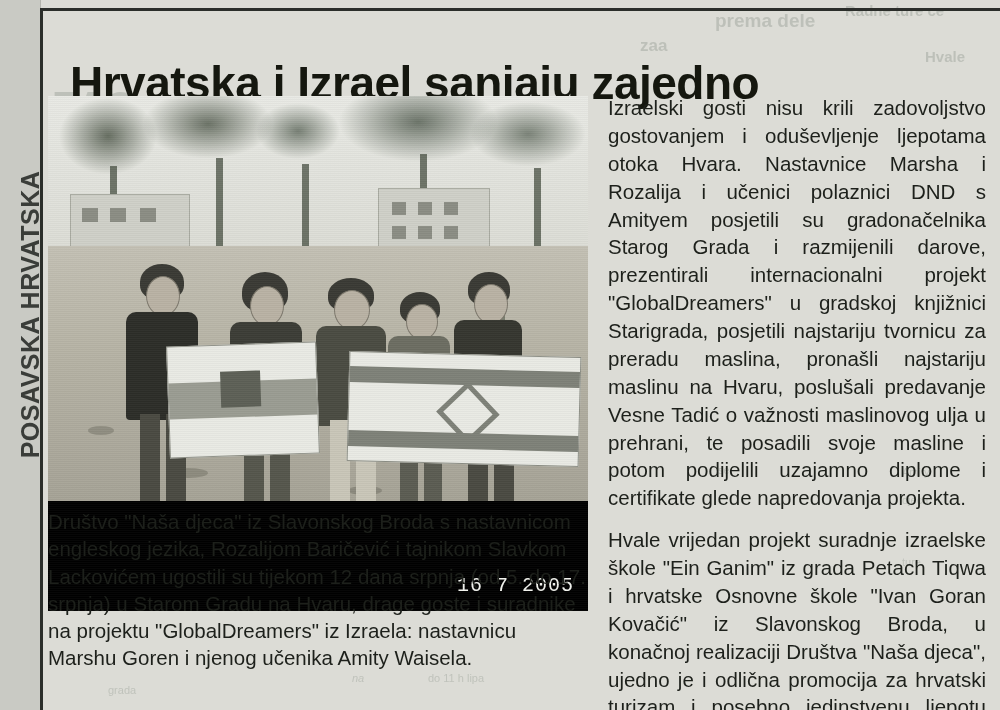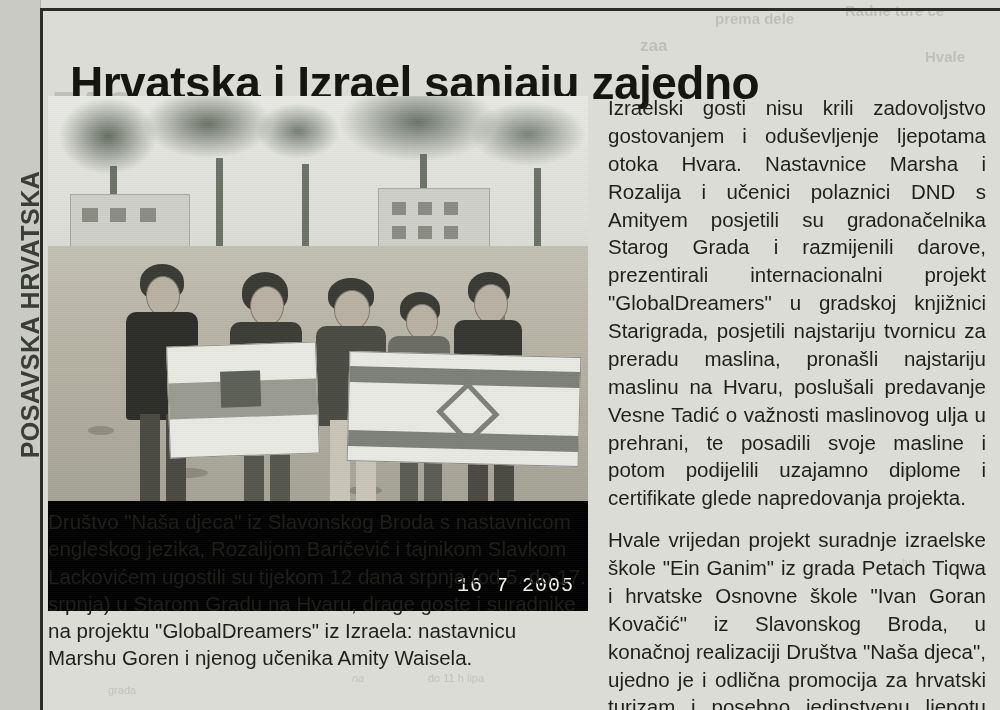--- a/index.html
+++ b/index.html
@@ -231,21 +231,21 @@
   #body-col p { margin: 0 4px 14px 0; }
   #body-col p:last-child { margin-bottom: 0; }
 </style>
 </head>
 <body>
 
 <div id="page">
 
   <div>
     <div class="bleed" style="left:845px; top:2px; font-size:15px;">Radne ture ce</div>
-    <div class="bleed" style="left:715px; top:10px; font-size:15px;">prema dele</div>
+    <div class="bleed" style="left:715px; top:10px; font-size:19px;">prema dele</div>
     <div class="bleed" style="left:640px; top:36px; font-size:17px;">zaa</div>
     <div class="bleed" style="left:925px; top:48px; font-size:15px;">Hvale</div>
     <div class="bleed" style="left:52px; top:84px; font-size:40px;">ZAC</div>
     <div class="bleed small" style="left:58px; top:142px;">stran</div>
     <div class="bleed small" style="left:718px; top:464px;">se</div>
     <div class="bleed small" style="left:902px; top:466px;">Amity</div>
     <div class="bleed small" style="left:902px; top:494px;">djeca</div>
     <div class="bleed small" style="left:902px; top:556px;">ture</div>
     <div class="bleed small" style="left:428px; top:672px;">do 11 h lipa</div>
     <div class="bleed small" style="left:352px; top:672px;font-style:italic;">na</div>

